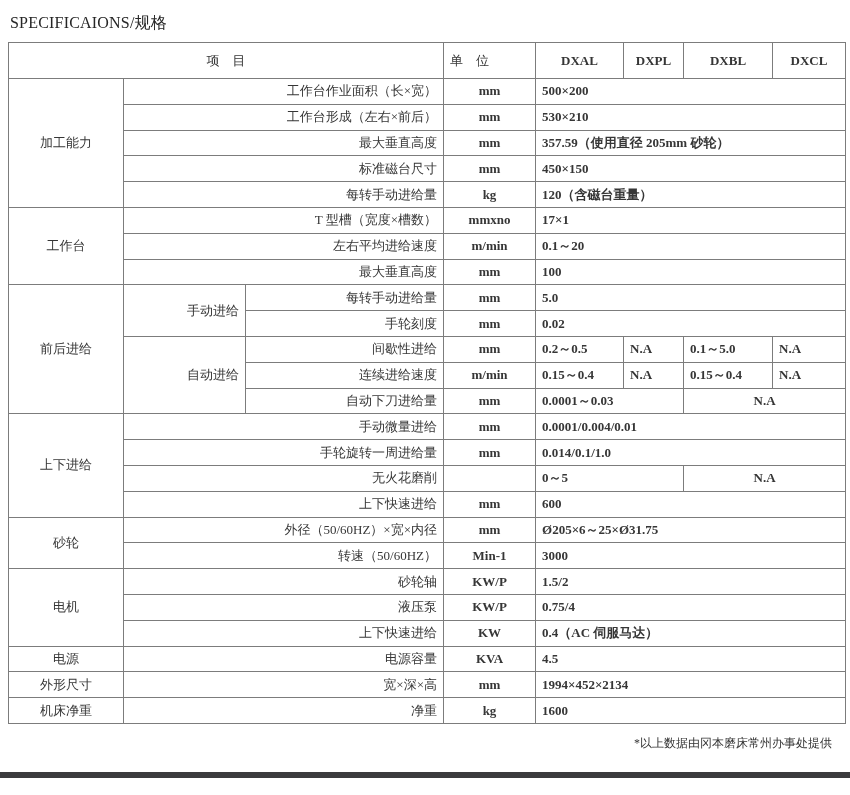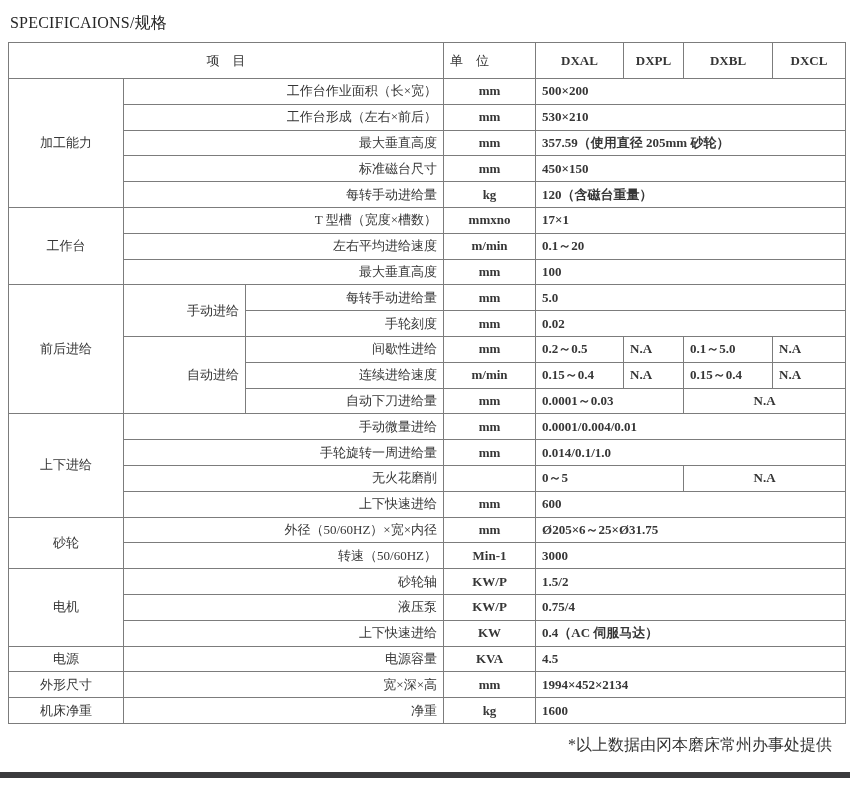--- a/index.html
+++ b/index.html
@@ -49,21 +49,21 @@
   .cat  { text-align: center; font-size: 13.5px; }
   .sub  { text-align: right; padding-right: 8px; }
   .item { text-align: right; padding-right: 6px; }
   .unit { text-align: center; font-weight: bold; font-size: 12.5px; }
   .val  { text-align: left; padding-left: 8px; font-weight: bold; }
   .val.center { text-align: center; padding-left: 6px; }
   .footnote {
     position: absolute;
     right: 18px;
     top: 735px;
-    font-size: 16px;
+    font-size: 12px;
     color: #333333;
   }
   .bottom-bar {
     position: absolute;
     left: 0;
     top: 772px;
     width: 850px;
     height: 6px;
     background: #3b3b3d;
   }

